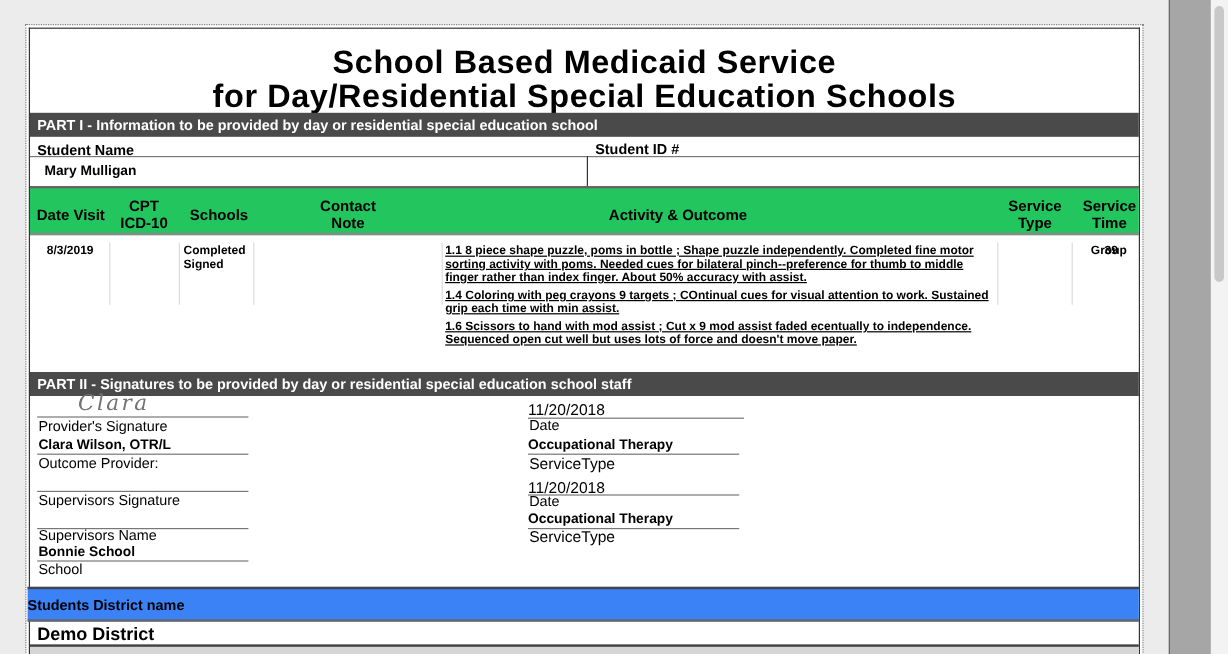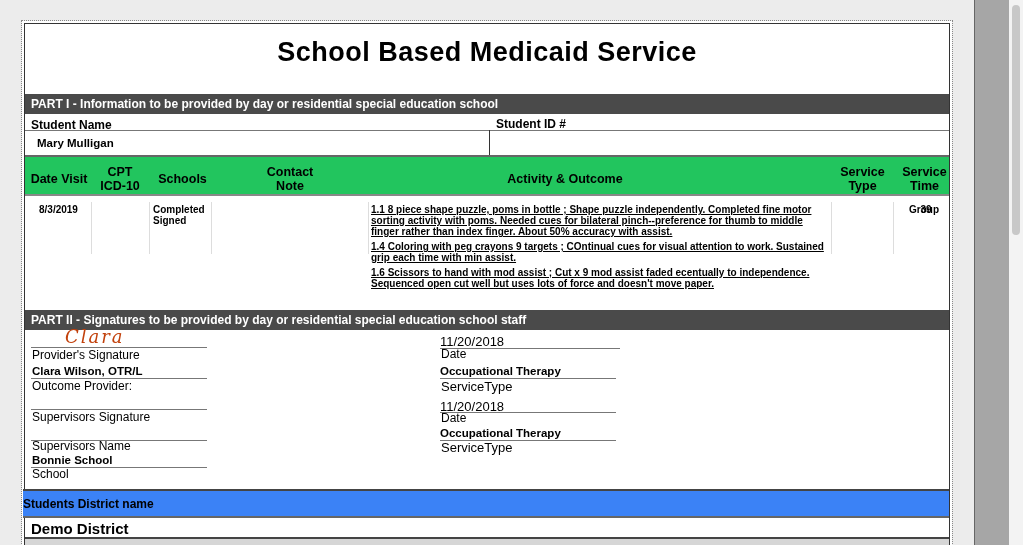--- a/index.html
+++ b/index.html
@@ -52,20 +52,21 @@
   }
 </style>
 </head>
 <body>
 
 <div class="page">
   <div class="page-inner">
 
     <div class="title">
       <div>School Based Medicaid Service</div>
+      <div>for Day/Residential Special Education Schools</div>
     </div>
 
     <div class="section-bar" style="top:70px;">PART I - Information to be provided by day or residential special education school</div>
 
     <div class="abs lbl" style="left:6px; top:94px;">Student Name</div>
     <div class="abs lbl" style="left:471px; top:93px;">Student ID #</div>
     <div class="abs" style="left:0; right:0; top:106px; height:1px; background:#777;"></div>
     <div class="abs lbl" style="left:12px; top:113px; font-size:11.5px;">Mary Mulligan</div>
     <div class="abs" style="left:464px; top:106px; width:1px; height:26px; background:#333;"></div>
     <div class="abs" style="left:466px; top:113px;"></div>
@@ -116,21 +117,21 @@
         <p>1.6   Scissors to hand with mod assist ; Cut x 9 mod assist faded ecentually to independence.  Sequenced open cut well but uses lots of force and doesn't move paper.</p>
       </div>
       <div class="vline" style="left:806px; top:178px; height:52px;"></div>
       <div class="cell" style="left:806px; top:180px; width:64px; text-align:right;padding-left:44px;">Group</div>
       <div class="vline" style="left:868px; top:178px; height:52px;"></div>
       <div class="cell" style="left:870px; top:180px; width:62px; text-align:center;">39</div>
     </div>
 
     <div class="section-bar" style="top:286px;">PART II - Signatures to be provided by day or residential special education school staff</div>
 
-    <div class="abs" style="left:40px; top:302px; font-family:'DejaVu Serif', serif; font-style:italic; font-size:18px; color:#c2410c; letter-spacing:2px;">Clara</div>
+    <div class="abs" style="left:40px; top:302px; font-family:'DejaVu Serif', serif; font-style:italic; font-size:18px; color:#737373; letter-spacing:2px;">Clara</div>
     <div class="sigline" style="left:6px; top:323px; width:176px;"></div>
     <div class="abs small" style="left:7px; top:324px;">Provider's Signature</div>
     <div class="abs lbl" style="left:7px; top:341px; font-size:11.5px;">Clara Wilson, OTR/L</div>
     <div class="sigline" style="left:6px; top:354px; width:176px;"></div>
     <div class="abs small" style="left:7px; top:355px;">Outcome Provider:</div>
 
     <div class="sigline" style="left:6px; top:385px; width:176px;"></div>
     <div class="abs small" style="left:7px; top:386px;">Supervisors Signature</div>
 
     <div class="sigline" style="left:6px; top:416px; width:176px;"></div>

